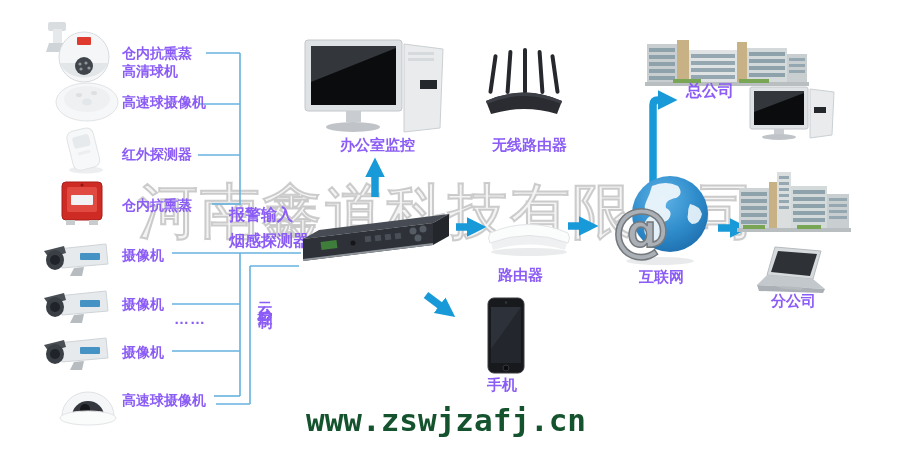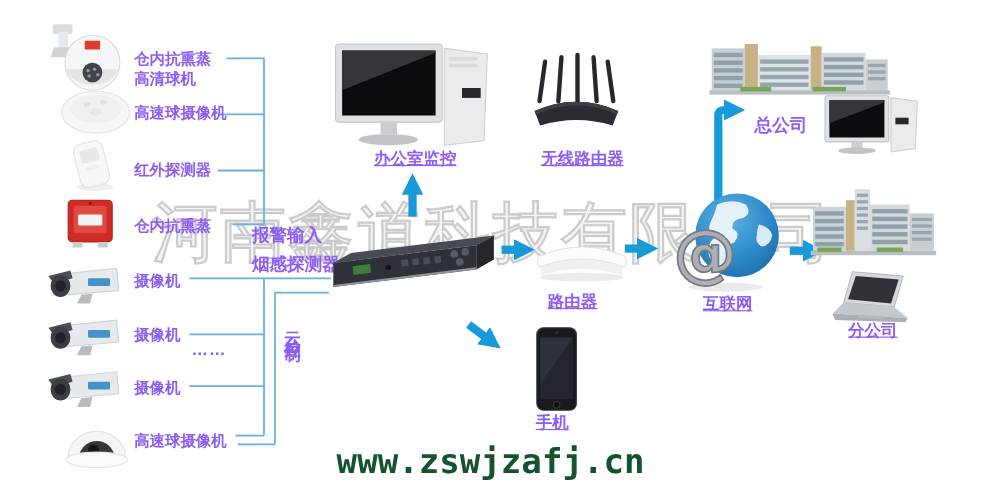--- a/index.html
+++ b/index.html
@@ -1,21 +1,21 @@
 <!DOCTYPE html>
 <html><head>
 <meta charset="utf-8">
 <style>
   * { margin:0; padding:0; box-sizing:border-box; }
   body { background:#fff; font-family:"Liberation Sans","DejaVu Sans",sans-serif; }
   #stage { position:relative; width:900px; height:450px; background:#fff; overflow:hidden; }
 
   .lbl { position:absolute; color:#8b5cf6; font-weight:bold; font-size:14px;
          white-space:nowrap; line-height:18px; }
-  .lbl-lg { font-size:15px;text-decoration:underline; }
+  .lbl-lg { font-size:15px; }
   .bus-lbl { font-size:16px; }
   .v-lbl { writing-mode:vertical-rl; letter-spacing:4px; font-size:15px; }
   .dots { font-size:15px; letter-spacing:1px; }
 
   .icon { position:absolute; }
 
   #watermark { position:absolute; left:138px; top:172px; width:680px;
       font-size:60px; letter-spacing:2px; white-space:nowrap;
       color:rgba(195,195,195,0.18); -webkit-text-stroke:2px rgba(178,178,178,0.65);
       font-family:"DejaVu Serif","Liberation Serif",serif; }
@@ -267,21 +267,21 @@
     <rect x="144" y="22" width="20" height="28" fill="#c9cfd1"></rect>
     <g fill="#95a8b1">
         <rect x="146" y="26" width="16" height="3"></rect>
         <rect x="146" y="32" width="16" height="3"></rect>
         <rect x="146" y="38" width="16" height="3"></rect>
       </g>
     <rect x="2" y="50" width="164" height="4" fill="#b9bfc1"></rect>
     <rect x="30" y="47" width="28" height="4" fill="#79a655"></rect>
     <rect x="96" y="47" width="30" height="4" fill="#79a655"></rect>
   </svg>
-  <div class="lbl bus-lbl" style="left:686px;top:106px">总公司</div>
+  <div class="lbl bus-lbl" style="left:686px;top:82px">总公司</div>
 
   <svg class="icon" style="left:748px;top:85px" width="92" height="56" viewBox="0 0 92 56">
     <path d="M62 4 L86 7 L84 50 L62 53 Z" fill="#e9ebed" stroke="#cbd0d3"></path>
     <rect x="66" y="22" width="12" height="6" fill="#24282d"></rect>
     <rect x="2" y="2" width="58" height="42" rx="2" fill="#dfe2e5" stroke="#c2c6ca"></rect>
     <rect x="6" y="6" width="50" height="34" fill="#0b0c0e"></rect>
     <path d="M6 27 L56 8 L56 6 L6 6 Z" fill="#33363b"></path>
     <rect x="26" y="44" width="10" height="6" fill="#c9cdd1"></rect>
     <ellipse cx="31" cy="52" rx="17" ry="3" fill="#c0c4c8"></ellipse>
   </svg>

